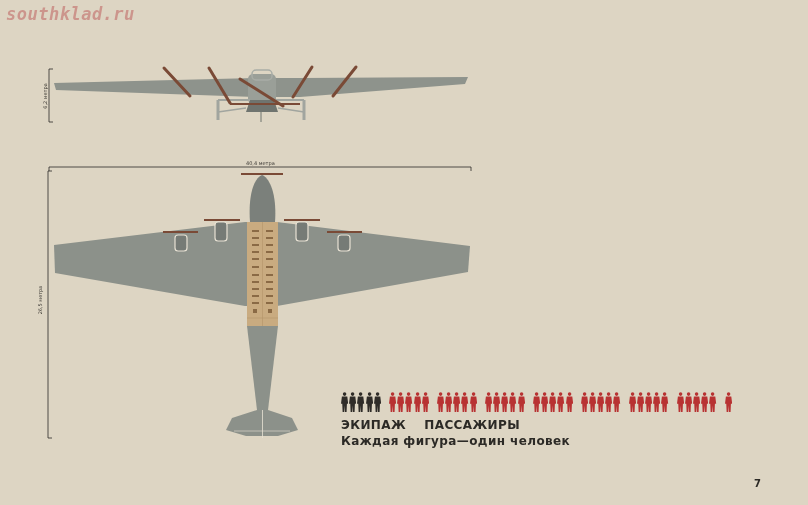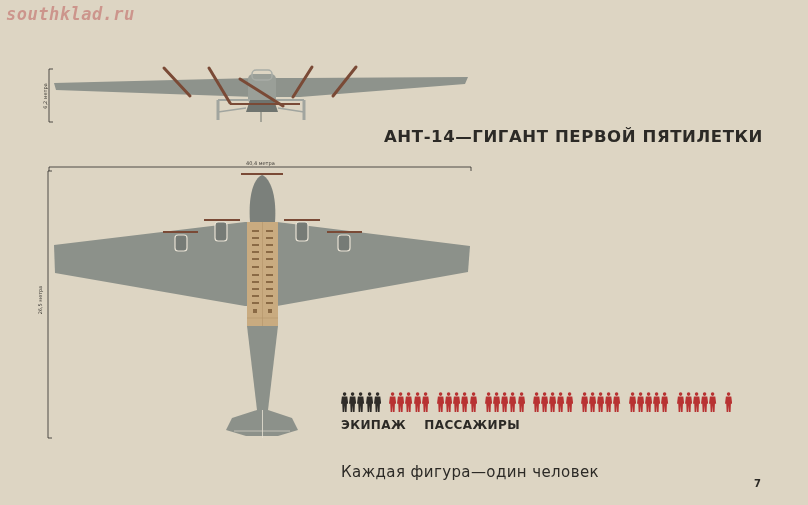--- a/index.html
+++ b/index.html
@@ -32,35 +32,34 @@
   }
   .fig-group { display: flex; margin-right: 7px; }
   .fig { width: 7.2px; height: 22px; margin-right: 1px; }
   .legend-labels {
     position: absolute; left: 341px; top: 418px;
     font-size: 12px; font-weight: bold; color: #2c2a26; white-space: nowrap;
   }
   .legend-labels span { margin-right: 14px; letter-spacing: 0.4px; }
   .caption {
     position: absolute; left: 341px; top: 434px;
-    font-size: 15px; font-weight: normal; color: #2c2a26; letter-spacing: 0.4px; white-space: nowrap; margin-top: 29px;
+    font-size: 12px; font-weight: bold; color: #2c2a26; letter-spacing: 0.4px; white-space: nowrap;
   }
   .page-num {
     position: absolute; left: 754px; top: 478px;
     font-size: 10px; font-weight: bold; color: #2c2a26;
   }
 </style>
 </head>
 <body>
 
 <div class="page">
 
   <div class="watermark">southklad.ru</div>
 
-  <div class="title">АНТ-14—ГИГАНТ ПЕРВОЙ ПЯТИЛЕТКИ</div>
 
   <svg class="drawing" width="808" height="505">
 
     <g>
       <line x1="49" y1="69" x2="49" y2="122" stroke="#2c2a26" stroke-width="0.8"></line>
       <line x1="49" y1="69" x2="53" y2="69" stroke="#2c2a26" stroke-width="0.8"></line>
       <line x1="49" y1="122" x2="53" y2="122" stroke="#2c2a26" stroke-width="0.8"></line>
     </g>
     <g>
 

